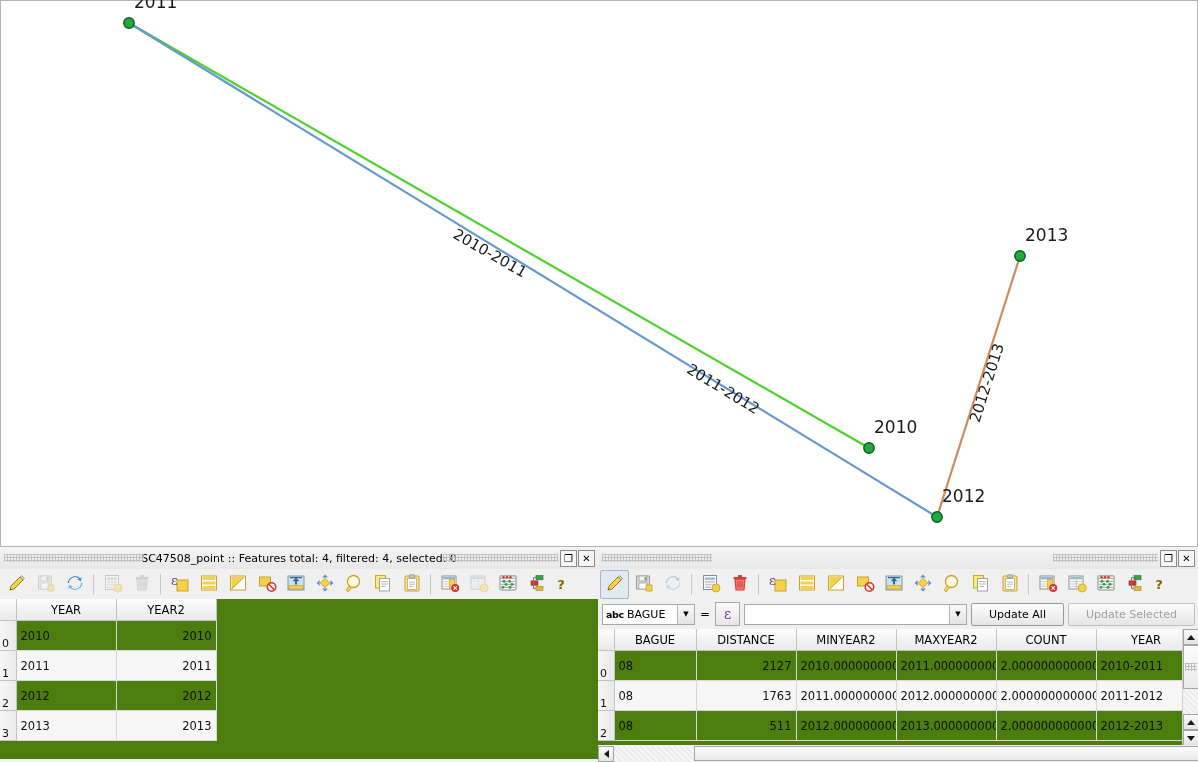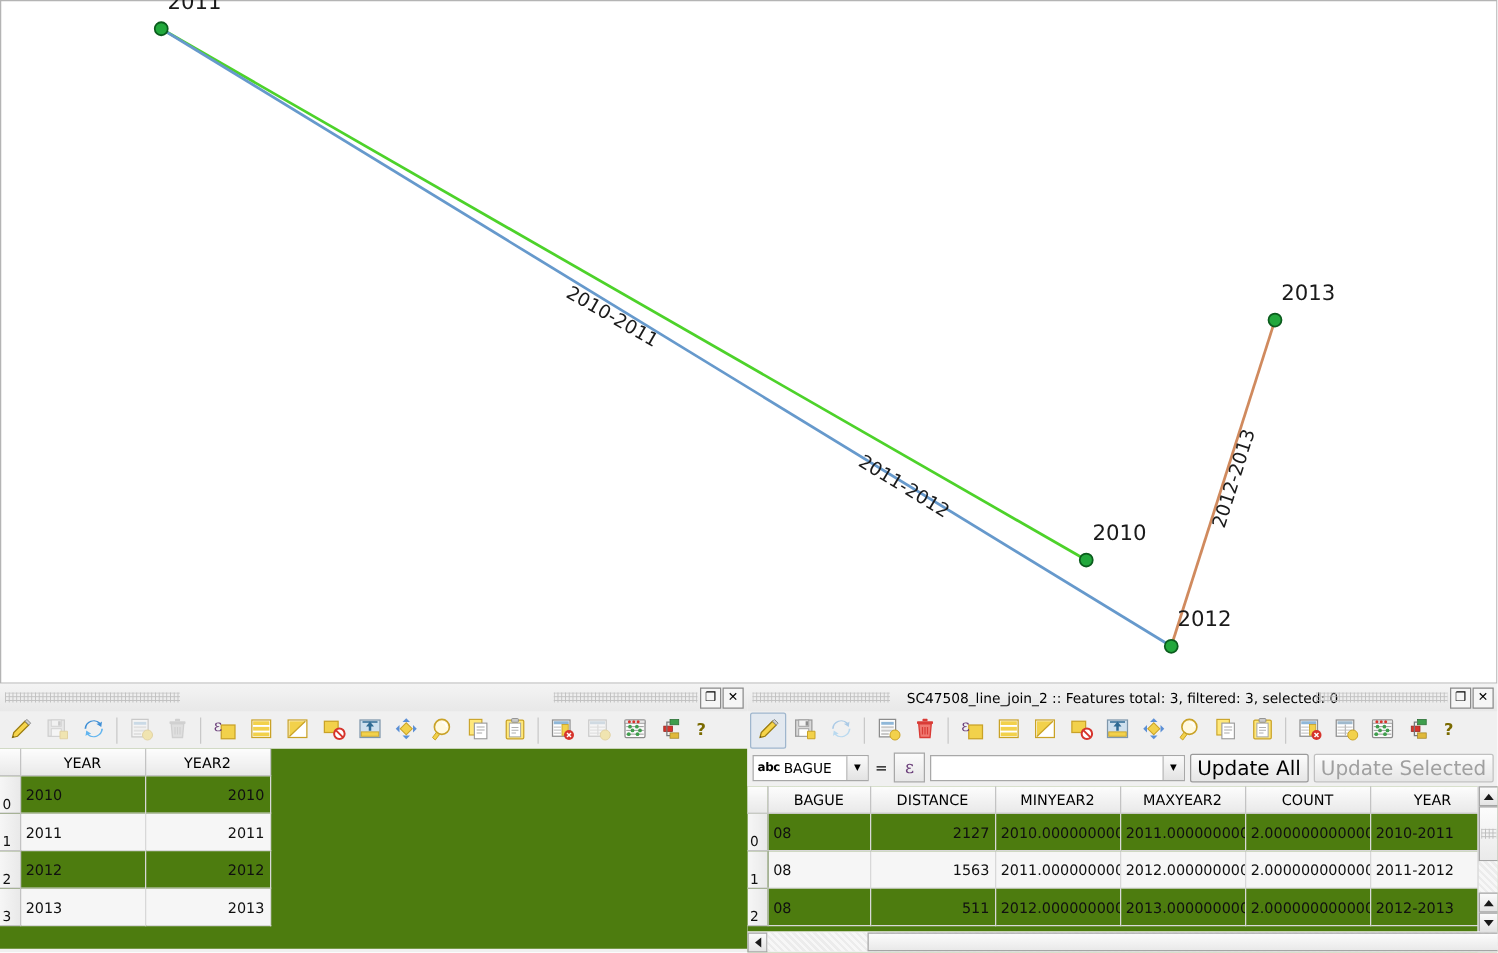--- a/index.html
+++ b/index.html
@@ -111,21 +111,21 @@
     font-size:14px;color:#6b3f7a;font-family:"DejaVu Serif",serif;cursor:pointer;
   }
   .expr-input{
     flex:1;height:21px;border:1px solid #a8a8a8;background:#fff;
     display:flex;align-items:center;box-sizing:border-box;
   }
   .expr-input .txt{flex:1;padding-left:3px;font-size:11px;color:#000;}
   .btn{
     height:21px;border:1px solid #9a9a9a;border-radius:2px;
     background:linear-gradient(to bottom,#fcfcfc,#e6e6e6);
-    font-size:16px;padding:0 5px;color:#000;cursor:pointer;
+    font-size:11px;padding:0 17px;color:#000;cursor:pointer;
     display:flex;align-items:center;justify-content:center;white-space:nowrap;
   }
   .btn.dis{color:#a0a0a0;border-color:#c0c0c0;cursor:default;}
 
   
   .vscroll{
     position:absolute;right:0;top:0;width:16px;height:100%;
     background:#f0f0f0;border-left:1px solid #d2d2d2;box-sizing:border-box;
   }
   .sb-btn{
@@ -178,20 +178,21 @@
         <div class="line-label" style="left: 458px; top: 224px; transform: rotate(29.9deg);">2010-2011</div>
         <div class="line-label" style="left: 692px; top: 359px; transform: rotate(31.4deg);">2011-2012</div>
         <div class="line-label" style="left: 965px; top: 418px; transform: rotate(-72.4deg);">2012-2013</div>
       </div>
   </div>
 
   <div class="panel" id="panel-left">
 
     <div class="title-bar">
       <div class="grip left" style="width:140px"></div>
+      <div class="title-text">SC47508_point :: Features total: 4, filtered: 4, selected: 0</div>
       <div class="grip right" style="width:115px"></div>
       <div class="winbtns">
         <div class="winbtn">❐</div>
         <div class="winbtn">✕</div>
       </div>
     </div>
 
     <div class="toolbar" id="left-toolbar">
         <div class="tbtn">
           <span><svg width="20" height="20" viewBox="0 0 20 20">
@@ -386,21 +387,20 @@
             </tr>
           </tbody>
         </table>
     </div>
   </div>
 
   <div class="panel" id="panel-right">
 
     <div class="title-bar">
       <div class="grip left" style="width:110px"></div>
-      <div class="title-text">SC47508_line_join_2 :: Features total: 3, filtered: 3, selected: 0</div>
       <div class="grip right" style="width:105px"></div>
       <div class="winbtns">
         <div class="winbtn">❐</div>
         <div class="winbtn">✕</div>
       </div>
     </div>
 
     <div class="toolbar" id="right-toolbar">
         <div class="tbtn active">
           <span><svg width="20" height="20" viewBox="0 0 20 20">
@@ -602,21 +602,21 @@
               <td style="height: 29px;">08</td>
               <td class="num" style="height: 29px;">2127</td>
               <td style="height: 29px;">2010.000000000...</td>
               <td style="height: 29px;">2011.000000000...</td>
               <td style="height: 29px;">2.000000000000...</td>
               <td style="height: 29px;">2010-2011</td>
             </tr>
             <tr class="alt">
               <td class="rowhdr" style="height: 29px;">1</td>
               <td style="height: 29px;">08</td>
-              <td class="num" style="height: 29px;">1563</td>
+              <td class="num" style="height: 29px;">1763</td>
               <td style="height: 29px;">2011.000000000...</td>
               <td style="height: 29px;">2012.000000000...</td>
               <td style="height: 29px;">2.000000000000...</td>
               <td style="height: 29px;">2011-2012</td>
             </tr>
             <tr>
               <td class="rowhdr" style="height: 29px;">2</td>
               <td style="height: 29px;">08</td>
               <td class="num" style="height: 29px; padding-left: 20px;">511</td>
               <td style="height: 29px;">2012.000000000...</td>

